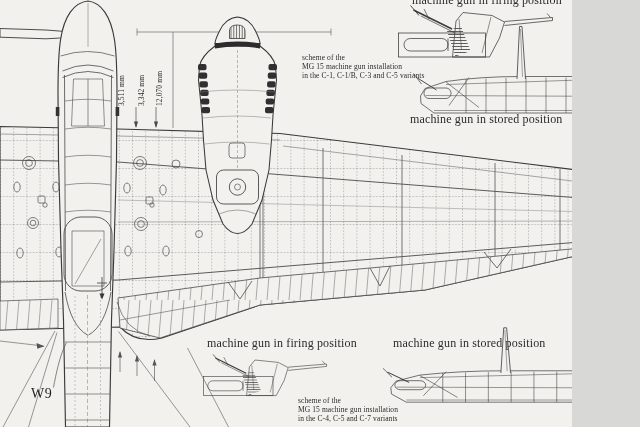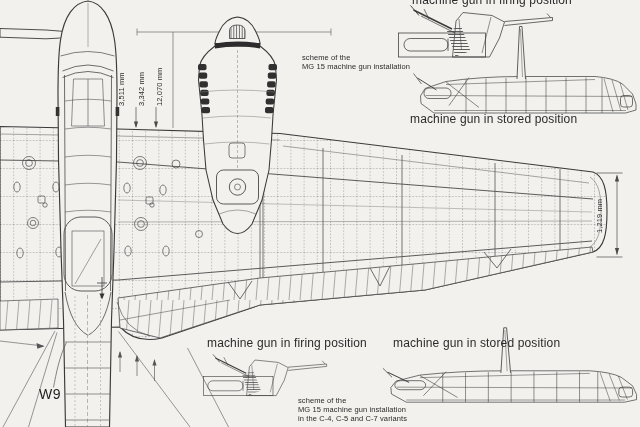--- a/index.html
+++ b/index.html
@@ -1,17 +1,17 @@
 <!DOCTYPE html>
 <html><head>
 <meta charset="utf-8">
 <style>
   html,body{margin:0;padding:0;background:#d8d8d6;}
-  .stage{position:relative;width:640px;height:427px;overflow:hidden;background:#f2f1ee;
-         font-family:Liberation Sans, sans-serif;}
+  .stage{position:relative;width:572px;height:427px;overflow:hidden;background:#f2f1ee;
+         font-family:Liberation Serif, serif;}
   .stage svg{position:absolute;left:0;top:0;}
   .cap{position:absolute;font-size:12px;line-height:10px;color:#2b2b2b;white-space:nowrap;letter-spacing:.15px;}
   .scheme{position:absolute;font-size:7.5px;line-height:9px;color:#2b2b2b;letter-spacing:.1px;white-space:nowrap;}
   .vlab{position:absolute;height:9px;line-height:9px;font-size:7.5px;color:#2b2b2b;white-space:nowrap;
         transform:rotate(-90deg);transform-origin:0 100%;letter-spacing:.1px;}
   .plate{position:absolute;font-size:14px;color:#1f1f1f;letter-spacing:.5px;}
 </style>
 </head>
 <body>
 
@@ -207,34 +207,35 @@
   <use href="#det-store"></use>
   <use href="#det-fire" transform="translate(-115.4,350) scale(0.8)"></use>
   <use href="#det-store" transform="translate(-88.5,305) scale(1.14,0.86)"></use>
 </svg>
 
 <div class="cap" style="left:412px;top:-5px;">machine gun in firing position</div>
 
 <div class="scheme" style="left:302px;top:53px;">
   <div>scheme of the</div>
   <div>MG 15 machine gun installation</div>
+  <div>in the C-1, C-1/B, C-3 and C-5 variants</div>
 </div>
 
 <div class="cap" style="left:410px;top:114px;">machine gun in stored position</div>
 
 <div class="cap" style="left:207px;top:338px;">machine gun in firing position</div>
 
 <div class="cap" style="left:393px;top:338px;">machine gun in stored position</div>
 
 <div class="scheme" style="left:298px;top:396px;">
   <div>scheme of the</div>
   <div>MG 15 machine gun installation</div>
   <div>in the C-4, C-5 and C-7 variants</div>
 </div>
 
 <div class="vlab" style="left:126px;top:97px;">3,511 mm</div>
 <div class="vlab" style="left:146px;top:97px;">3,342 mm</div>
 <div class="vlab" style="left:163.5px;top:97px;">12,070 mm</div>
 <div class="vlab" style="left:604px;top:224px;">1,219 mm</div>
 
-<div class="plate" style="left:39px;top:386px;">W9</div>
+<div class="plate" style="left:31px;top:386px;">W9</div>
 
 </div>
 
 </body></html>

